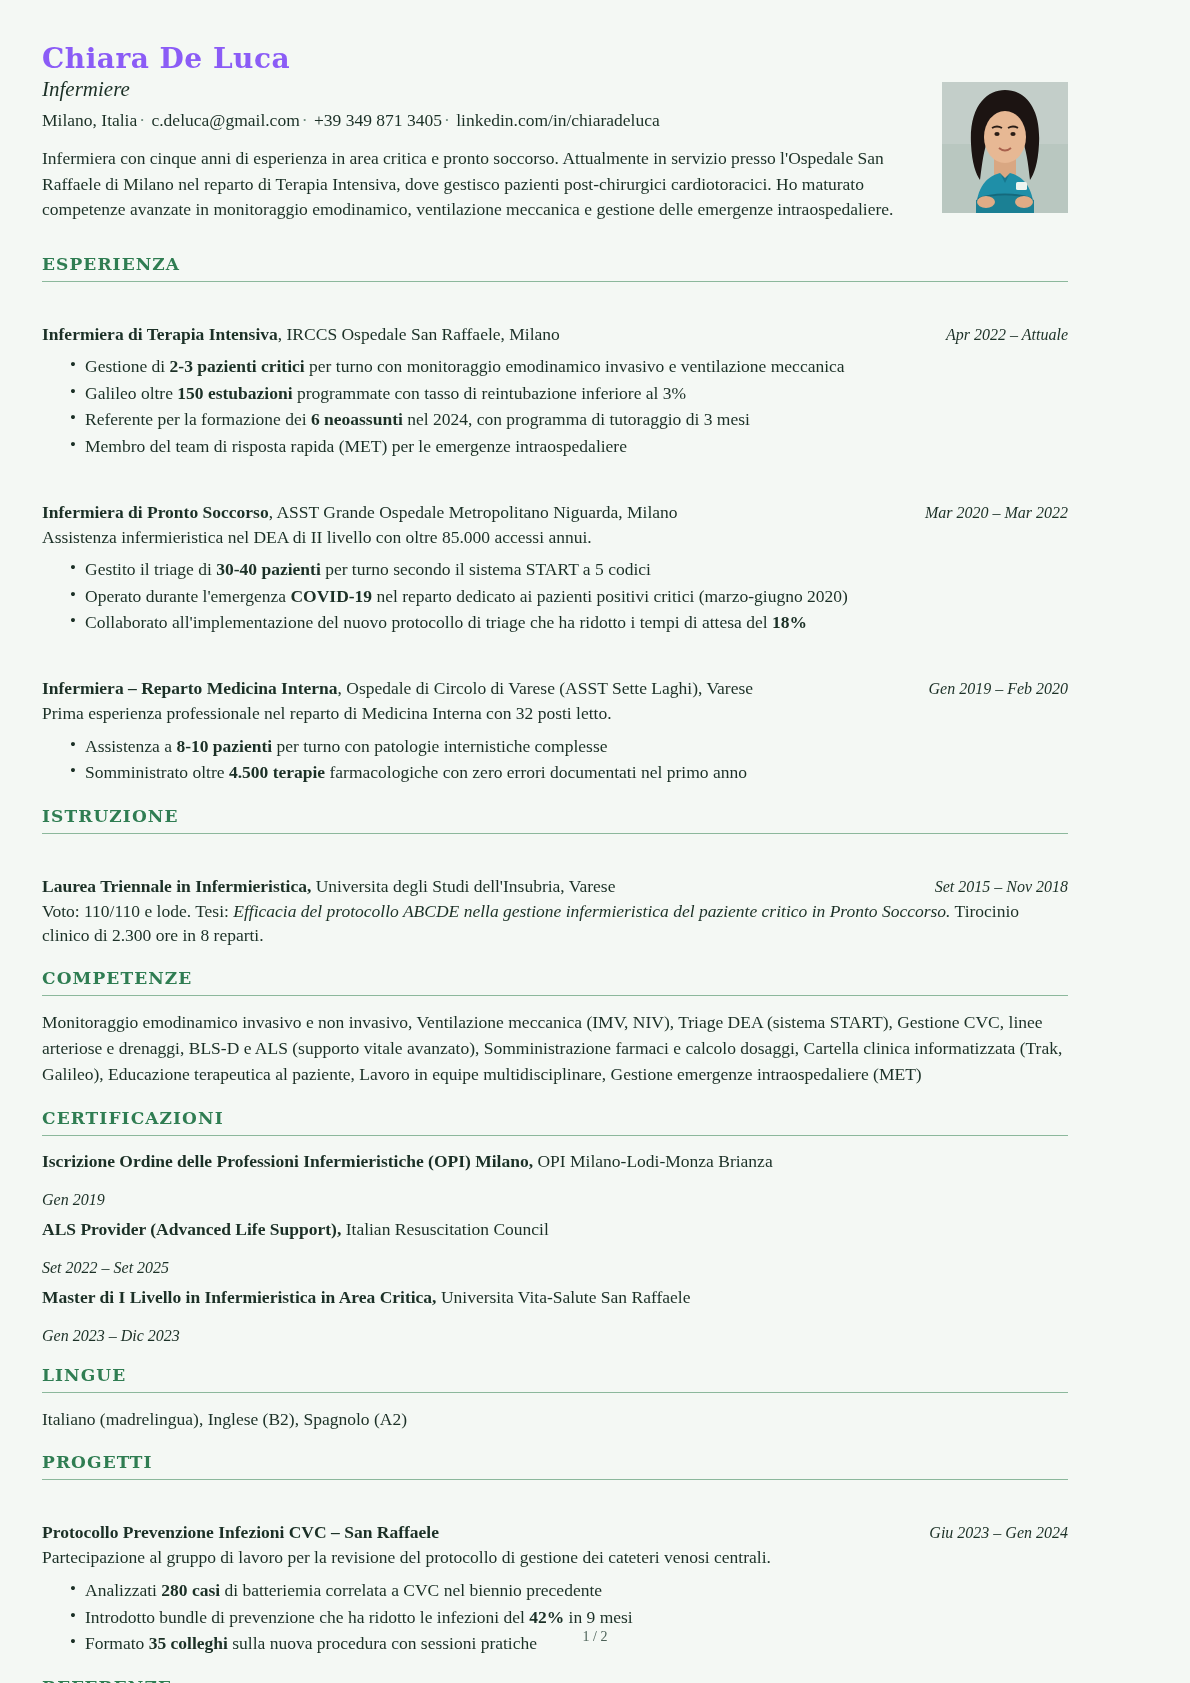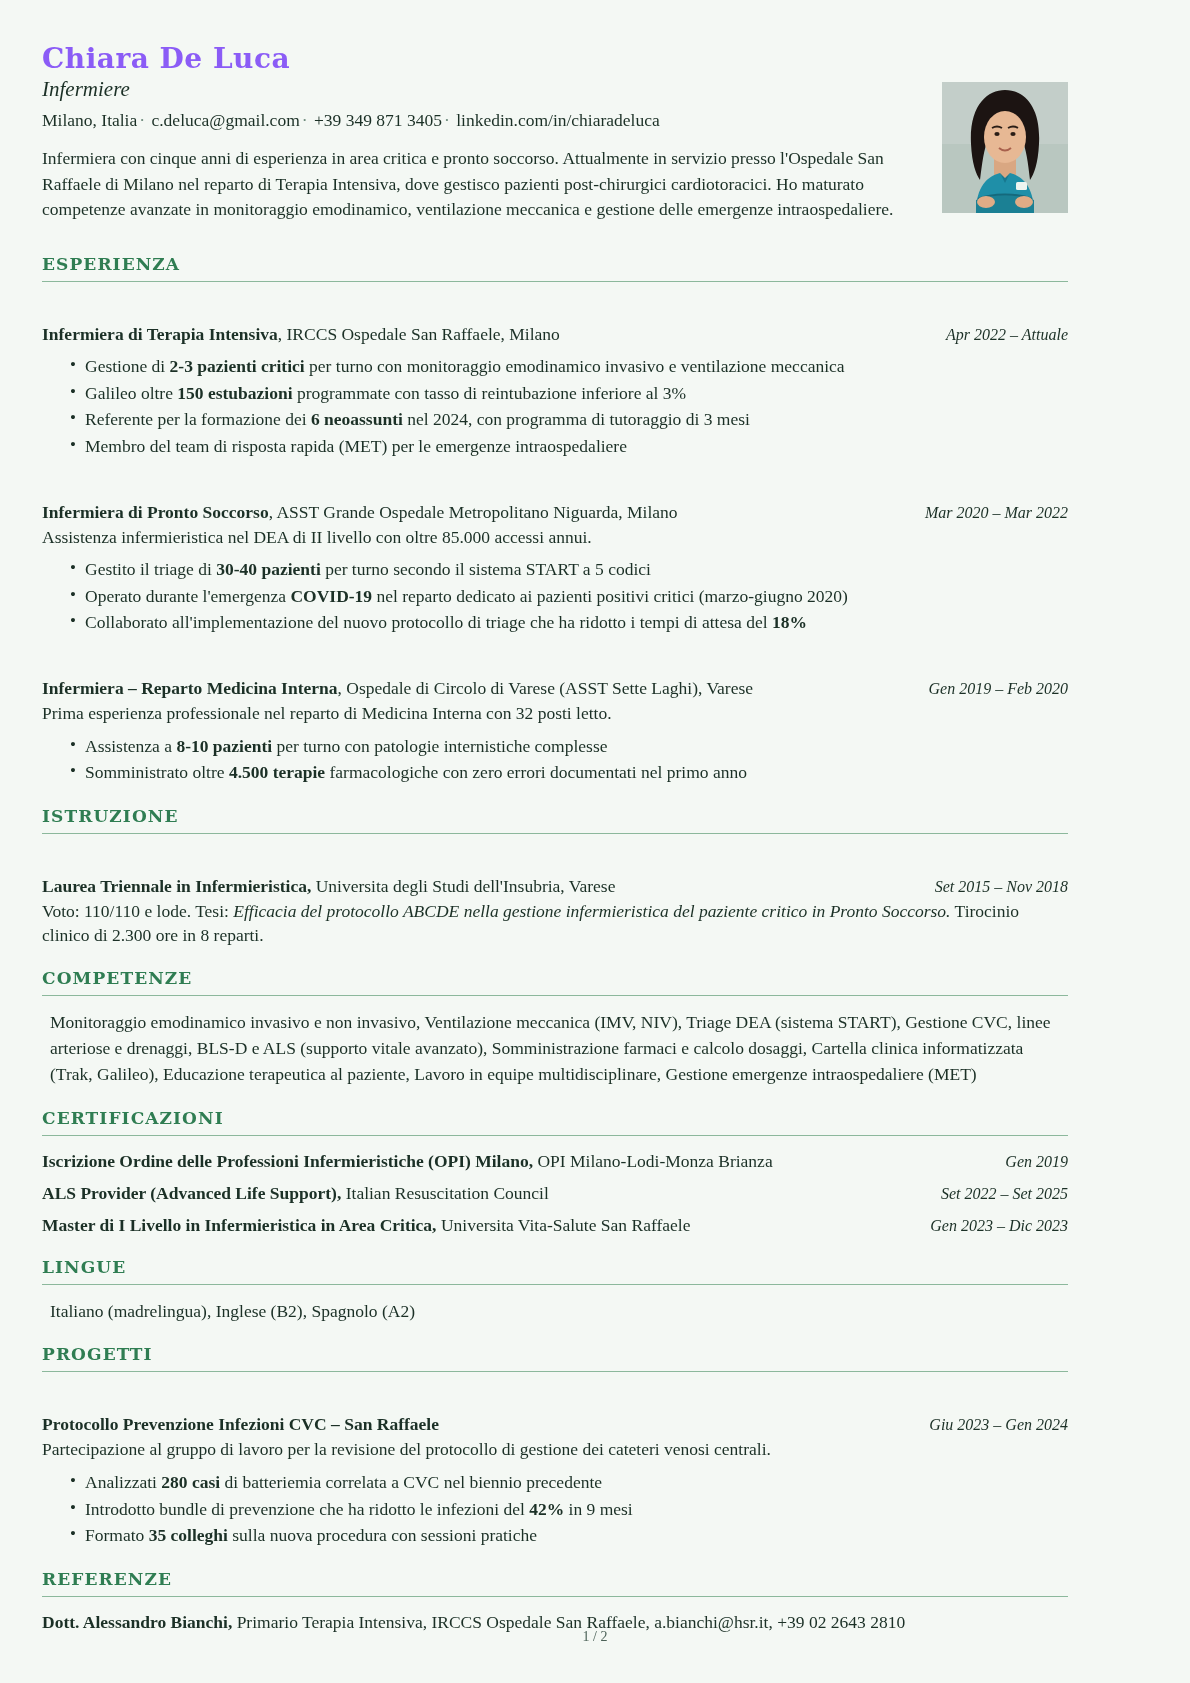--- a/index.html
+++ b/index.html
@@ -142,29 +142,30 @@
     left: 0;
     top: -1px;
     color: #1b3026;
     font-size: 17px;
   }
   ul.bullets li b { font-weight: bold; }
 
   .body-text {
     font-size: 17.5px;
     line-height: 1.5;
-    margin: 8px;
+    margin: 0;
   }
 
   .cert-row {
     display: flex;
     align-items: baseline;
     justify-content: space-between;
     gap: 18px;
     margin-bottom: 8px;
+    flex-direction: column;
   }
   .cert-row:last-child { margin-bottom: 0; }
 
   
   .footer {
     position: absolute;
     left: 0;
     right: 0;
     bottom: 38px;
     text-align: center;

